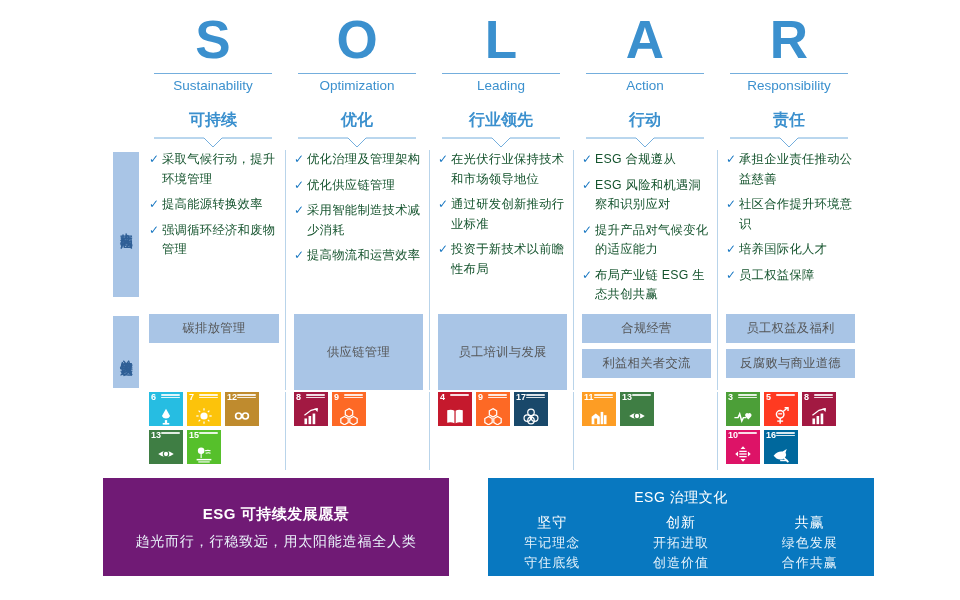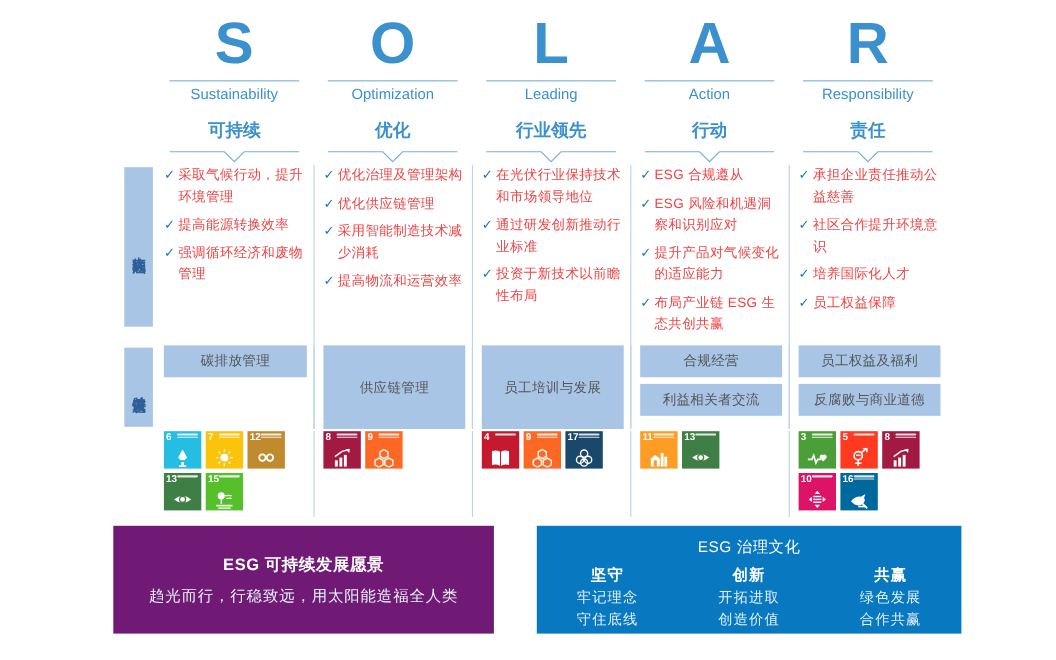--- a/index.html
+++ b/index.html
@@ -62,21 +62,21 @@
   .body-col + .body-col { border-left: 1px solid #b9d4ea; }
 
   .bullet {
     display: flex; align-items: flex-start; margin-bottom: 6px;
   }
   .bullet .chk {
     color: #1a78c2; font-size: 12px; line-height: 19px; width: 13px;
     flex: 0 0 13px; font-weight: bold;
   }
   .bullet .txt {
-    font-size: 12.3px; color: #ef4444; line-height: 19.5px;
+    font-size: 12.3px; color: #14532d; line-height: 19.5px;
     letter-spacing: 0.3px; flex: 1;
   }
 
   
   .issue-row {
     position: absolute; left: 141px; top: 314px; width: 720px; height: 76px;
     display: flex;
   }
   .issue-col {
     width: 144px; padding: 0 6px 0 8px;
@@ -136,21 +136,21 @@
   .banner-culture {
     position: absolute; left: 488px; top: 478px; width: 386px; height: 98px;
     background: #0878c0; color: #fff; padding-top: 8px;
   }
   .banner-culture .b-title {
     text-align: center; font-size: 14px; line-height: 22px; letter-spacing: 0.5px;
   }
   .culture-cols { display: flex; margin-top: 4px; }
   .culture-col { flex: 1; text-align: center; }
   .culture-col .c-h {
-    font-size: 14px; font-weight: bold; line-height: 21px; letter-spacing: 1px;
+    font-size: 14px; font-weight: normal; line-height: 21px; letter-spacing: 1px;
   }
   .culture-col .c-l {
     font-size: 13px; line-height: 20px; letter-spacing: 1px; color: #e4f1fa;
   }
 </style>
 </head>
 <body>
 
 <div id="root">
 

